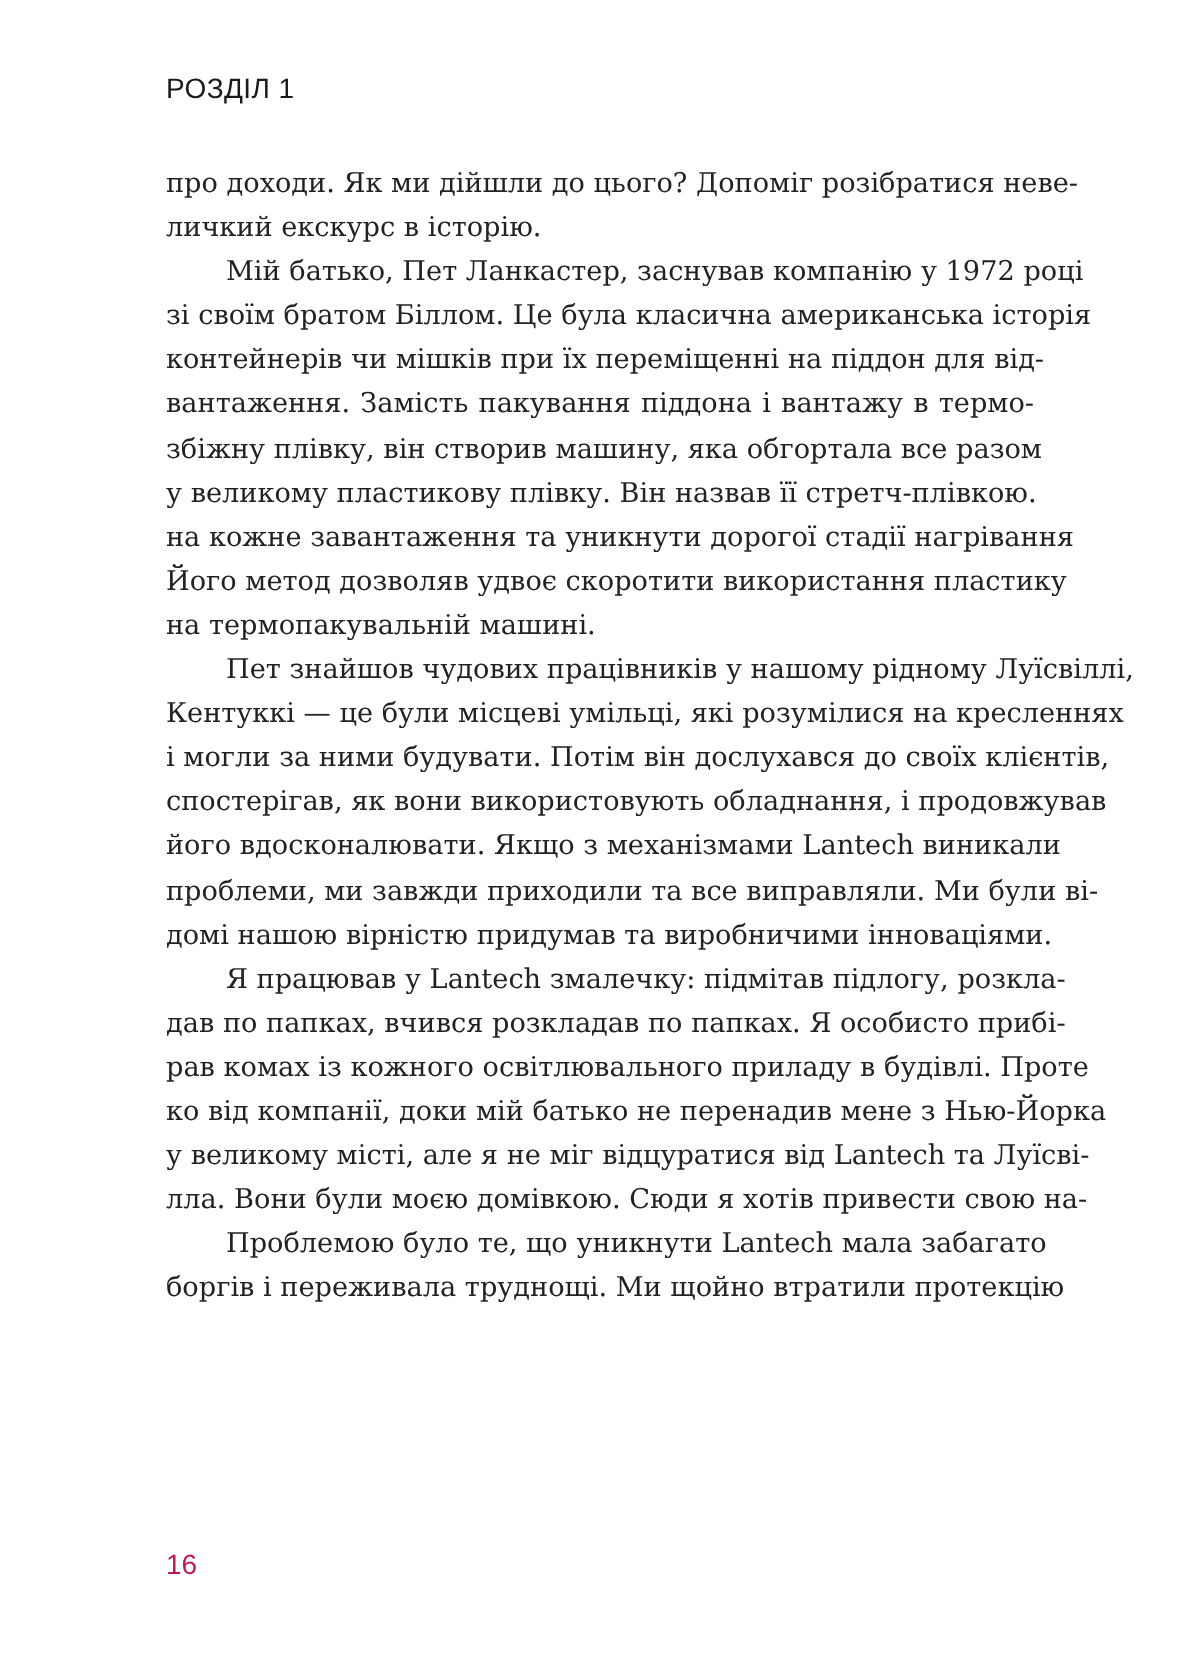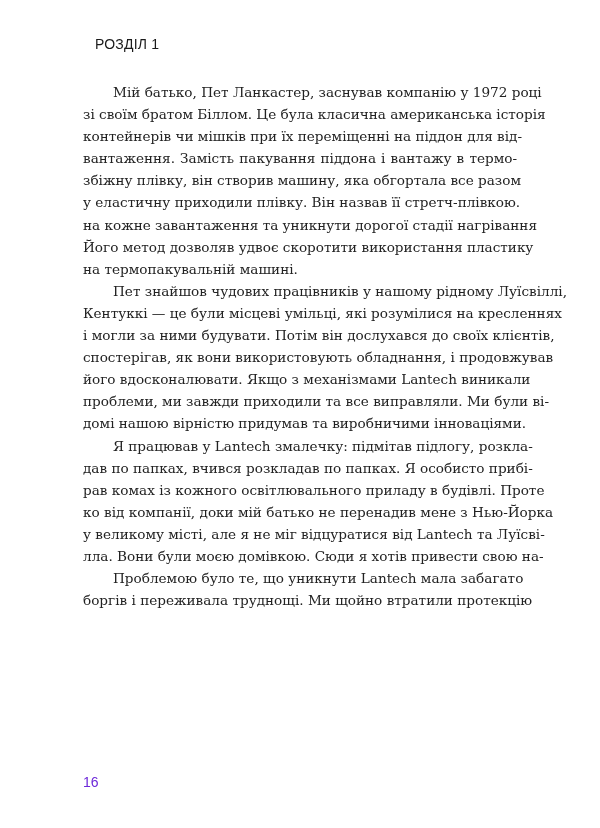--- a/index.html
+++ b/index.html
@@ -1,51 +1,55 @@
 <!DOCTYPE html>
 <html><head>
 <meta charset="utf-8">
 <style>
   html, body { margin: 0; padding: 0; background: #ffffff; }
   body { width: 600px; height: 828px; position: relative; overflow: hidden; }
   .header {
     position: absolute; left: 83px; top: 36px;
     font-family: "Liberation Sans", sans-serif;
-    font-size: 14px; color: #1a1a1a; letter-spacing: 0.2px; margin-left: 12px;
+    font-size: 14px; color: #1a1a1a; letter-spacing: 0.2px;
   }
   .body-text {
     position: absolute; left: 83px; top: 81px; width: 434px;
     font-family: "DejaVu Serif", serif;
     font-size: 13.6px; line-height: 22.1px; color: #222;
   }
   .line {
     display: block; white-space: nowrap; height: 22.1px;
     text-align: justify; text-align-last: justify;
   }
   .line.last { text-align-last: left; }
   .line.indent { padding-left: 30px; }
   .page-number {
     position: absolute; left: 83px; top: 774px;
     font-family: "Liberation Sans", sans-serif;
-    font-size: 14px; color: #6d28d9;
+    font-size: 14px; color: #be185d;
   }
 </style>
 </head>
 <body>
 
 <div class="header">РОЗДІЛ 1</div>
 
 <div class="body-text" id="body">
     <div>
+      <span class="line">про доходи. Як ми дійшли до цього? Допоміг розібратися неве-</span>
+      <span class="line last">личкий екскурс в історію.</span>
+    </div>
+    <div>
       <span class="line indent">Мій батько, Пет Ланкастер, заснував компанію у 1972 році</span>
       <span class="line">зі своїм братом Біллом. Це була класична американська історія</span>
       <span class="line">контейнерів чи мішків при їх переміщенні на піддон для від-</span>
       <span class="line">вантаження. Замість пакування піддона і вантажу в термо-</span>
       <span class="line">збіжну плівку, він створив машину, яка обгортала все разом</span>
-      <span class="line">у еластичну приходили плівку. Він назвав її стретч-плівкою.</span>
+      <span class="line">у великому пластикову плівку. Він назвав її стретч-плівкою.</span>
       <span class="line">на кожне завантаження та уникнути дорогої стадії нагрівання</span>
       <span class="line">Його метод дозволяв удвоє скоротити використання пластику</span>
       <span class="line last">на термопакувальній машині.</span>
     </div>
     <div>
       <span class="line indent">Пет знайшов чудових працівників у нашому рідному Луїсвіллі,</span>
       <span class="line">Кентуккі — це були місцеві умільці, які розумілися на кресленнях</span>
       <span class="line">і могли за ними будувати. Потім він дослухався до своїх клієнтів,</span>
       <span class="line">спостерігав, як вони використовують обладнання, і продовжував</span>
       <span class="line">його вдосконалювати. Якщо з механізмами Lantech виникали</span>

